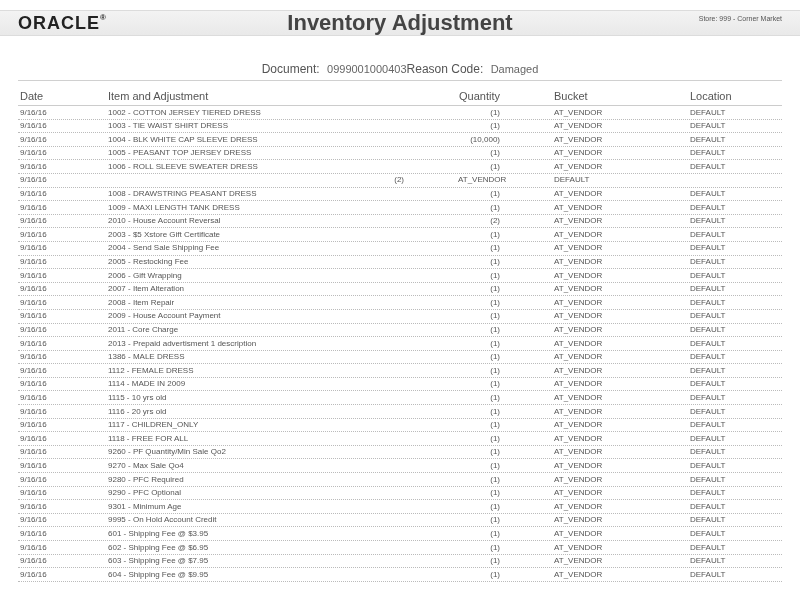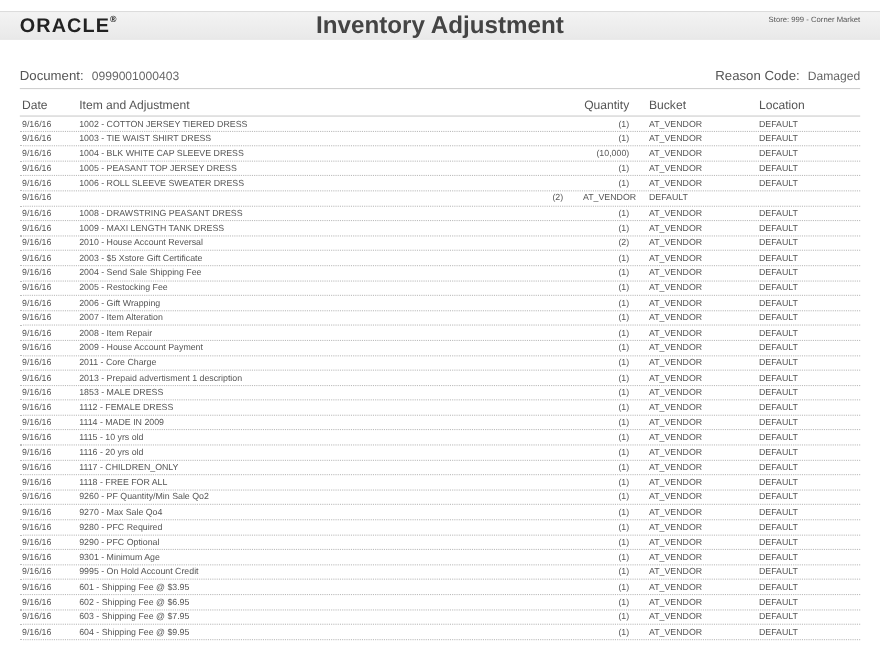--- a/index.html
+++ b/index.html
@@ -40,36 +40,37 @@
     font-weight: 700;
   }
   .store {
     position: absolute;
     right: 18px; top: 4px;
     font-size: 7px;
     color: #555;
   }
   .docrow {
     display: flex;
-    justify-content: space-between;
+    justify-content: center;
     align-items: baseline;
     border-bottom: 1px solid #d0d0d0;
     padding: 6px 0 4px 0;
     margin-top: 20px;
     font-size: 12px;
     color: #555;
   }
   .docrow .label { color: #555; }
   .docrow .val { font-size: 11px; color: #666; margin-left: 4px; }
   .table { width: 100%; margin-top: 6px; }
   .thead, .trow {
     display: grid;
     grid-template-columns: 54px 1fr 60px 100px 100px;
     align-items: center;
     border-bottom: 1px dotted #bbb;
+    gap: 36px;
   }
   .thead {
     font-size: 11px;
     color: #555;
     border-bottom: 1px solid #ccc;
     padding: 3px 0 3px 0;
   }
   .trow {
     font-size: 8px;
     color: #555;
@@ -232,21 +233,21 @@
         </div>
         <div class="trow">
           <div class="c-date">9/16/16</div>
           <div class="c-item">2013 - Prepaid advertisment 1 description</div>
           <div class="c-qty">(1)</div>
           <div class="c-bucket">AT_VENDOR</div>
           <div class="c-loc">DEFAULT</div>
         </div>
         <div class="trow">
           <div class="c-date">9/16/16</div>
-          <div class="c-item">1853 - MALE DRESS</div>
+          <div class="c-item">1386 - MALE DRESS</div>
           <div class="c-qty">(1)</div>
           <div class="c-bucket">AT_VENDOR</div>
           <div class="c-loc">DEFAULT</div>
         </div>
         <div class="trow">
           <div class="c-date">9/16/16</div>
           <div class="c-item">1112 - FEMALE DRESS</div>
           <div class="c-qty">(1)</div>
           <div class="c-bucket">AT_VENDOR</div>
           <div class="c-loc">DEFAULT</div>

